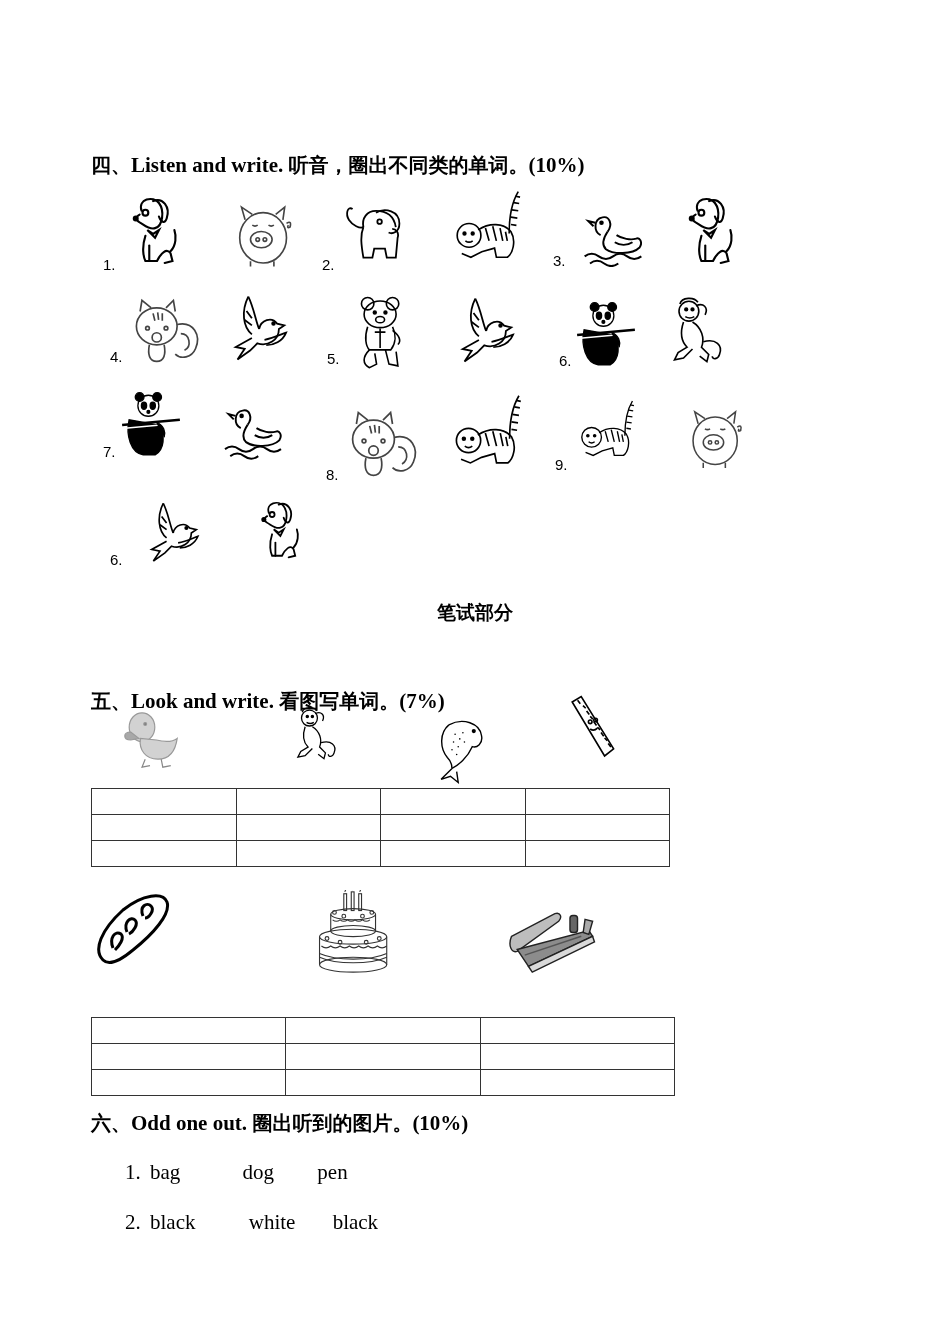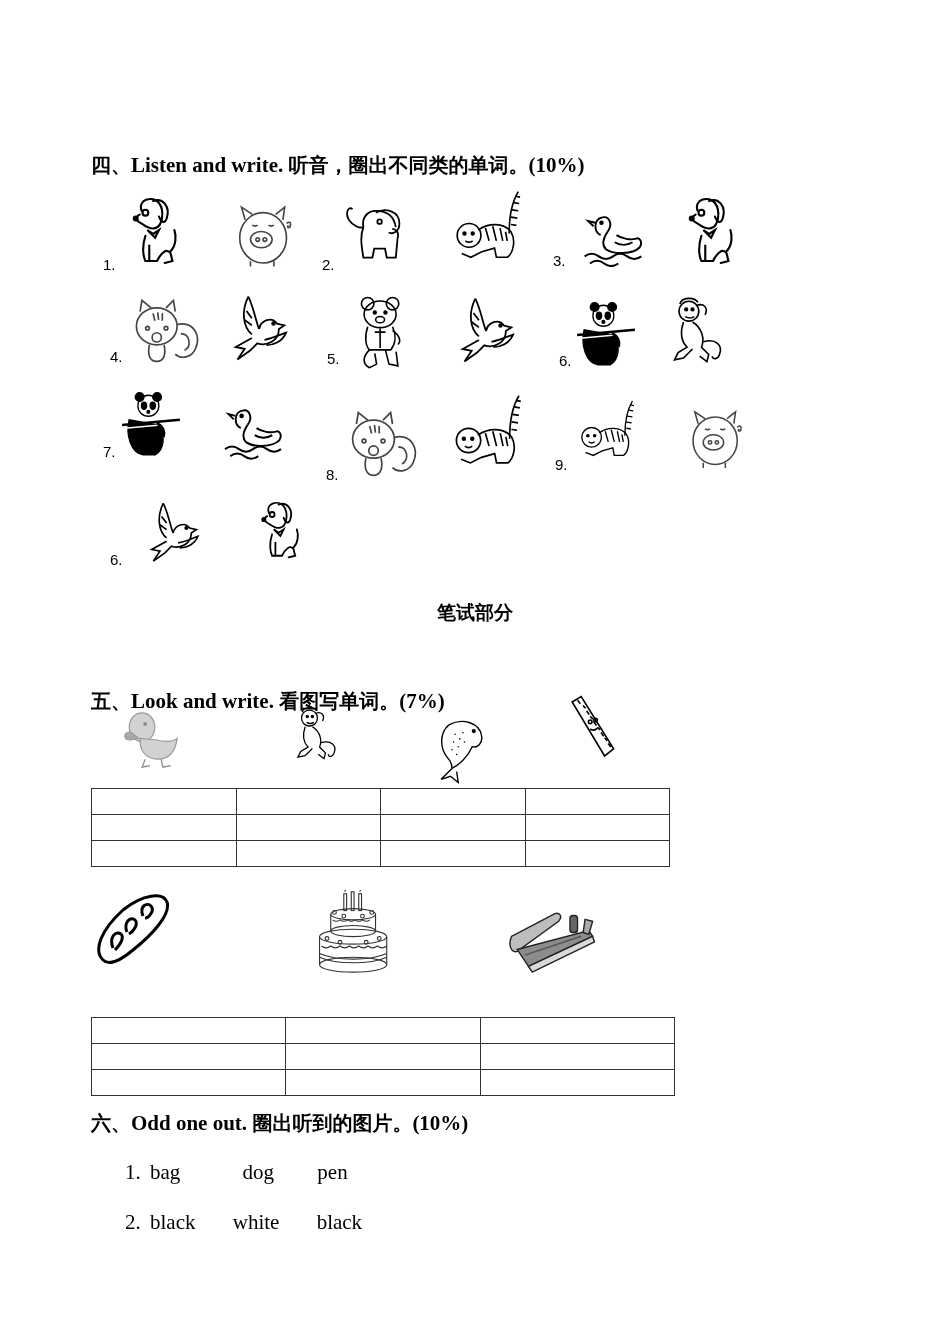--- a/index.html
+++ b/index.html
@@ -468,15 +468,15 @@
 
 <div class="odd-row" style="top:1160px;">
   <span>1.</span>
   <span style="margin-left:4px;">bag</span>
   <span style="margin-left:57px;">dog</span>
   <span style="margin-left:38px;">pen</span>
 </div>
 <div class="odd-row" style="top:1210px;">
   <span>2.</span>
   <span style="margin-left:4px;">black</span>
-  <span style="margin-left:32px;">white</span>
+  <span style="margin-left:48px;">white</span>
   <span style="margin-left:32px;">black</span>
 </div>
 
 </body></html>

